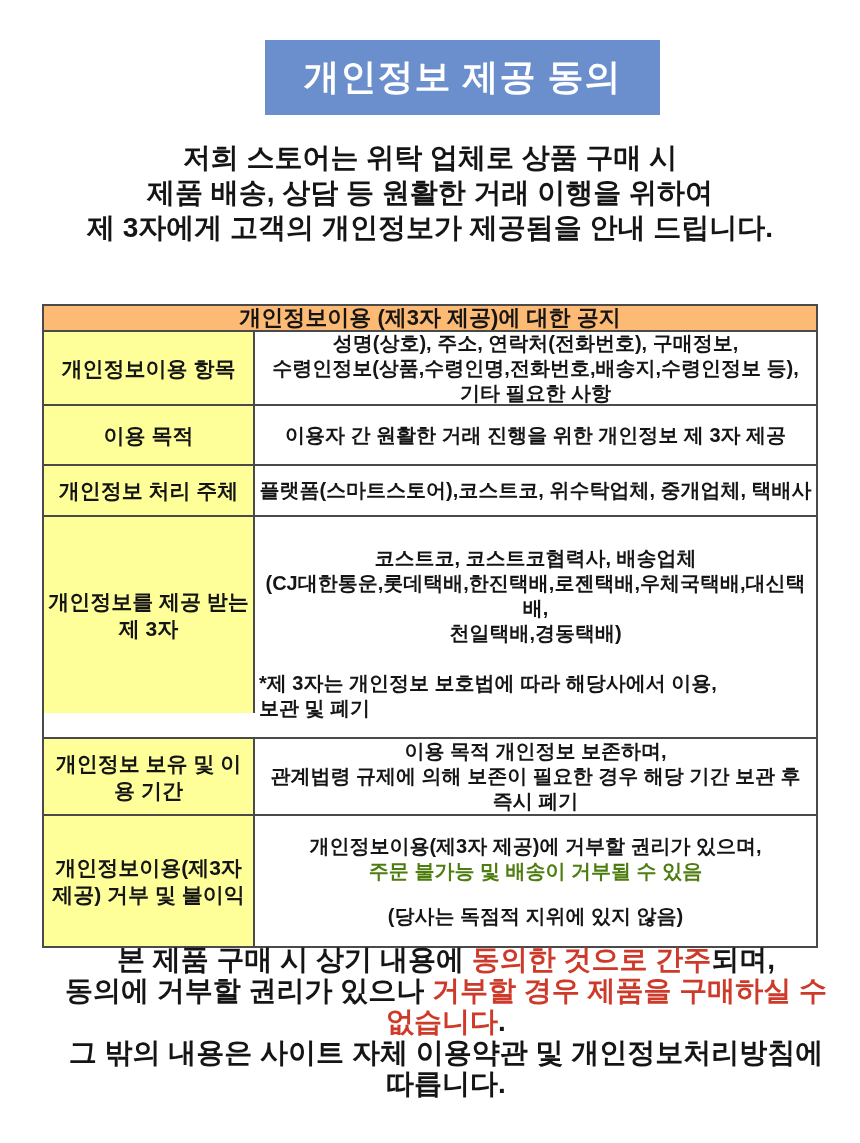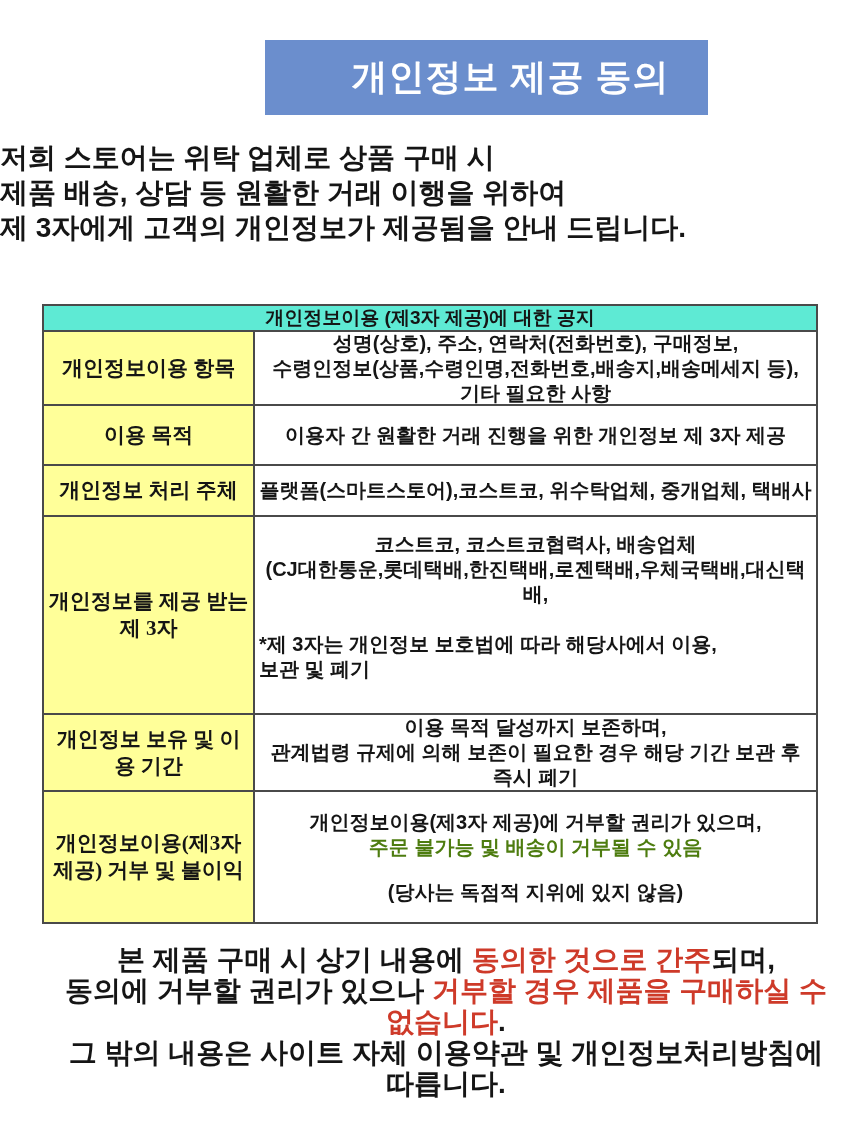--- a/index.html
+++ b/index.html
@@ -4,48 +4,48 @@
 <style>
   html,body{margin:0;padding:0;}
   body{
     width:860px;height:1143px;position:relative;background:#ffffff;
     font-family:"Liberation Sans","DejaVu Sans",sans-serif;
     font-weight:bold;color:#151515;overflow:hidden;
   }
   .title-box{
     position:absolute;left:265px;top:40px;width:395px;height:75px;
     background:#6b8ecd;color:#ffffff;display:flex;align-items:center;justify-content:center;
-    font-size:36px;letter-spacing:1px;white-space:nowrap;padding-left:48px;
+    font-size:36px;letter-spacing:1px;white-space:nowrap;
   }
   .intro{
     position:absolute;left:0;top:140px;width:860px;
-    font-size:28px;line-height:35px;
+    text-align:center;font-size:28px;line-height:35px;
   }
   .consent-table{
     position:absolute;left:42px;top:304px;width:776px;
     border:2px solid #4a4a4a;box-sizing:border-box;background:#ffffff;
   }
   .caption-row{
-    height:24px;background:#5eead4;border-bottom:2px solid #4a4a4a;
+    height:24px;background:#fdba74;border-bottom:2px solid #4a4a4a;
     display:flex;align-items:center;justify-content:center;
-    font-size:19px;white-space:nowrap;
+    font-size:22px;white-space:nowrap;
   }
   .trow{display:flex;border-bottom:2px solid #4a4a4a;}
   .trow:last-child{border-bottom:none;}
   .label-cell{
     width:211px;flex:0 0 211px;background:#ffff99;border-right:2px solid #4a4a4a;
     display:flex;align-items:center;justify-content:center;
-    text-align:center;font-size:21px;line-height:27px;padding:0 4px;box-sizing:border-box;font-family:Liberation Serif, serif;
+    text-align:center;font-size:21px;line-height:27px;padding:0 4px;box-sizing:border-box;
   }
   .value-cell{
     flex:1;display:flex;flex-direction:column;justify-content:center;
     text-align:center;font-size:20px;line-height:25px;padding:3px 4px;box-sizing:border-box;
     min-width:0;
   }
-  .value-cell.top{justify-content:flex-start;padding-top:15px;}
+  .value-cell.top{justify-content:flex-start;padding-top:5px;margin-top:24px;}
   .vline{width:100%;}
   .vline.left{text-align:left;}
   .spacer25{height:25px;}
   .spacer20{height:20px;}
   .red-table{color:#4d7c0f;}
   .r1{height:72px;} .r2{height:58px;} .r3{height:49px;}
   .r4{height:196px;} .r5{height:75px;} .r6{height:130px;}
   .footer{
     position:absolute;left:16px;top:944px;width:860px;
     text-align:center;font-size:28px;line-height:31px;
@@ -63,21 +63,21 @@
   <div>제 3자에게 고객의 개인정보가 제공됨을 안내 드립니다.</div>
 </div>
 
 <div class="consent-table">
   <div class="caption-row">개인정보이용 (제3자 제공)에 대한 공지</div>
 
   <div class="trow">
     <div class="label-cell r1">개인정보이용 항목</div>
     <div class="value-cell r1">
       <div class="vline">성명(상호), 주소, 연락처(전화번호), 구매정보,</div>
-      <div class="vline">수령인정보(상품,수령인명,전화번호,배송지,배송메세지 등),</div>
+      <div class="vline">수령인정보(상품,수령인명,전화번호,배송지,수령인정보 등),</div>
       <div class="vline">기타 필요한 사항</div>
     </div>
   </div>
 
   <div class="trow">
     <div class="label-cell r2">이용 목적</div>
     <div class="value-cell r2">
       <div class="vline">이용자 간 원활한 거래 진행을 위한 개인정보 제 3자 제공</div>
     </div>
   </div>
@@ -87,30 +87,31 @@
     <div class="value-cell r3">
       <div class="vline">플랫폼(스마트스토어),코스트코, 위수탁업체, 중개업체, 택배사</div>
     </div>
   </div>
 
   <div class="trow">
     <div class="label-cell r4">개인정보를 제공 받는 제 3자</div>
     <div class="value-cell r4 top">
       <div class="vline">코스트코, 코스트코협력사, 배송업체</div>
       <div class="vline">(CJ대한통운,롯데택배,한진택배,로젠택배,우체국택배,대신택배,</div>
+      <div class="vline">천일택배,경동택배)</div>
       <div class="spacer25"></div>
       <div class="vline left">*제 3자는 개인정보 보호법에 따라 해당사에서 이용,</div>
       <div class="vline left">보관 및 폐기</div>
     </div>
   </div>
 
   <div class="trow">
     <div class="label-cell r5">개인정보 보유 및 이용 기간</div>
     <div class="value-cell r5">
-      <div class="vline">이용 목적 달성까지 보존하며,</div>
+      <div class="vline">이용 목적 개인정보 보존하며,</div>
       <div class="vline">관계법령 규제에 의해 보존이 필요한 경우 해당 기간 보관 후</div>
       <div class="vline">즉시 폐기</div>
     </div>
   </div>
 
   <div class="trow">
     <div class="label-cell r6">개인정보이용(제3자 제공) 거부 및 불이익</div>
     <div class="value-cell r6">
       <div class="vline">개인정보이용(제3자 제공)에 거부할 권리가 있으며,</div>
       <div class="vline red-table">주문 불가능 및 배송이 거부될 수 있음</div>

